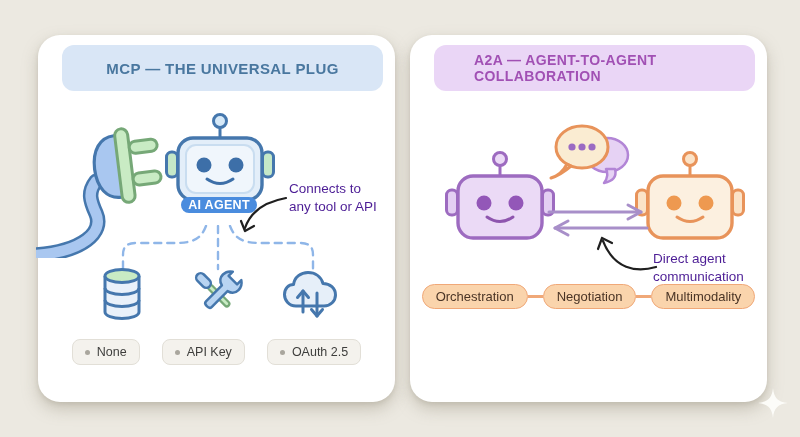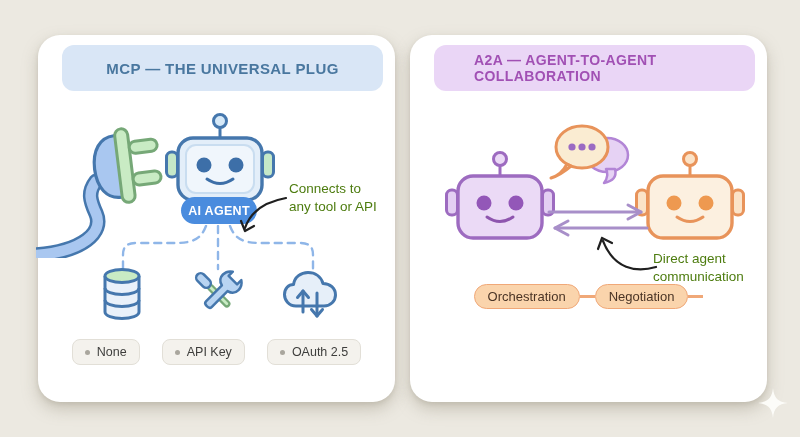--- a/index.html
+++ b/index.html
@@ -22,27 +22,27 @@
     border-radius:12px; display:flex; align-items:center; justify-content:center;
     font-weight:700; letter-spacing:.4px;margin-left:12px;
   }
   .card-left  .card-header { background:var(--left-header-bg,#D9E6F6);  color:var(--left-header-fg,#49779F);  font-size:15px; }
   .card-right .card-header { background:var(--right-header-bg,#EAD6F6); color:var(--right-header-fg,#A150B4); font-size:14px;padding-left:40px; }
 
   .abs { position:absolute; }
 
   
   .agent-badge {
-    position:absolute; left:143px; top:162px; width:76px; height:27px;
+    position:absolute; left:143px; top:162px; width:76px; height:16px;
     background:var(--agent-badge-bg,#4A8CDE); color:var(--agent-badge-fg,#fff);
     border-radius:14px; display:flex; align-items:center; justify-content:center;
     font-size:12.5px; font-weight:700; letter-spacing:.3px;
   }
   .annotation {
-    position:absolute; font-size:13.5px; line-height:1.3; color:#4d7c0f; white-space:nowrap;
+    position:absolute; font-size:13.5px; line-height:1.3; color:#4c1d95; white-space:nowrap;
   }
   .annot-left  { left:251px; top:145px; }
   .annot-right { left:243px; top:215px; }
 
   .auth-row {
     position:absolute; left:0; right:0; top:304px;
     display:flex; justify-content:center; gap:22px;
   }
   .auth-badge {
     display:flex; align-items:center;
@@ -213,18 +213,19 @@
   <svg class="abs" style="left:186px;top:196px;" width="64" height="42" viewBox="0 0 64 42">
     <path d="M60,36 C 40,42 18,38 7,10" fill="none" stroke="#1F1F1F" stroke-width="2.2" stroke-linecap="round"></path>
     <path d="M6,7 L2,18 M6,7 L16,12" fill="none" stroke="#1F1F1F" stroke-width="2.2" stroke-linecap="round"></path>
   </svg>
 
   <div class="cap-row">
     <div class="cap-pill">Orchestration</div>
     <div class="cap-link"></div>
     <div class="cap-pill">Negotiation</div>
     <div class="cap-link"></div>
+    <div class="cap-pill">Multimodality</div>
   </div>
 </div>
 
 <svg class="sparkle" viewBox="0 0 32 32">
   <path d="M16,1 C 17,11 21,15 31,16 C 21,17 17,21 16,31 C 15,21 11,17 1,16 C 11,15 15,11 16,1 Z" fill="#FDFDFA" opacity="0.95"></path>
 </svg>
 
 </body></html>

